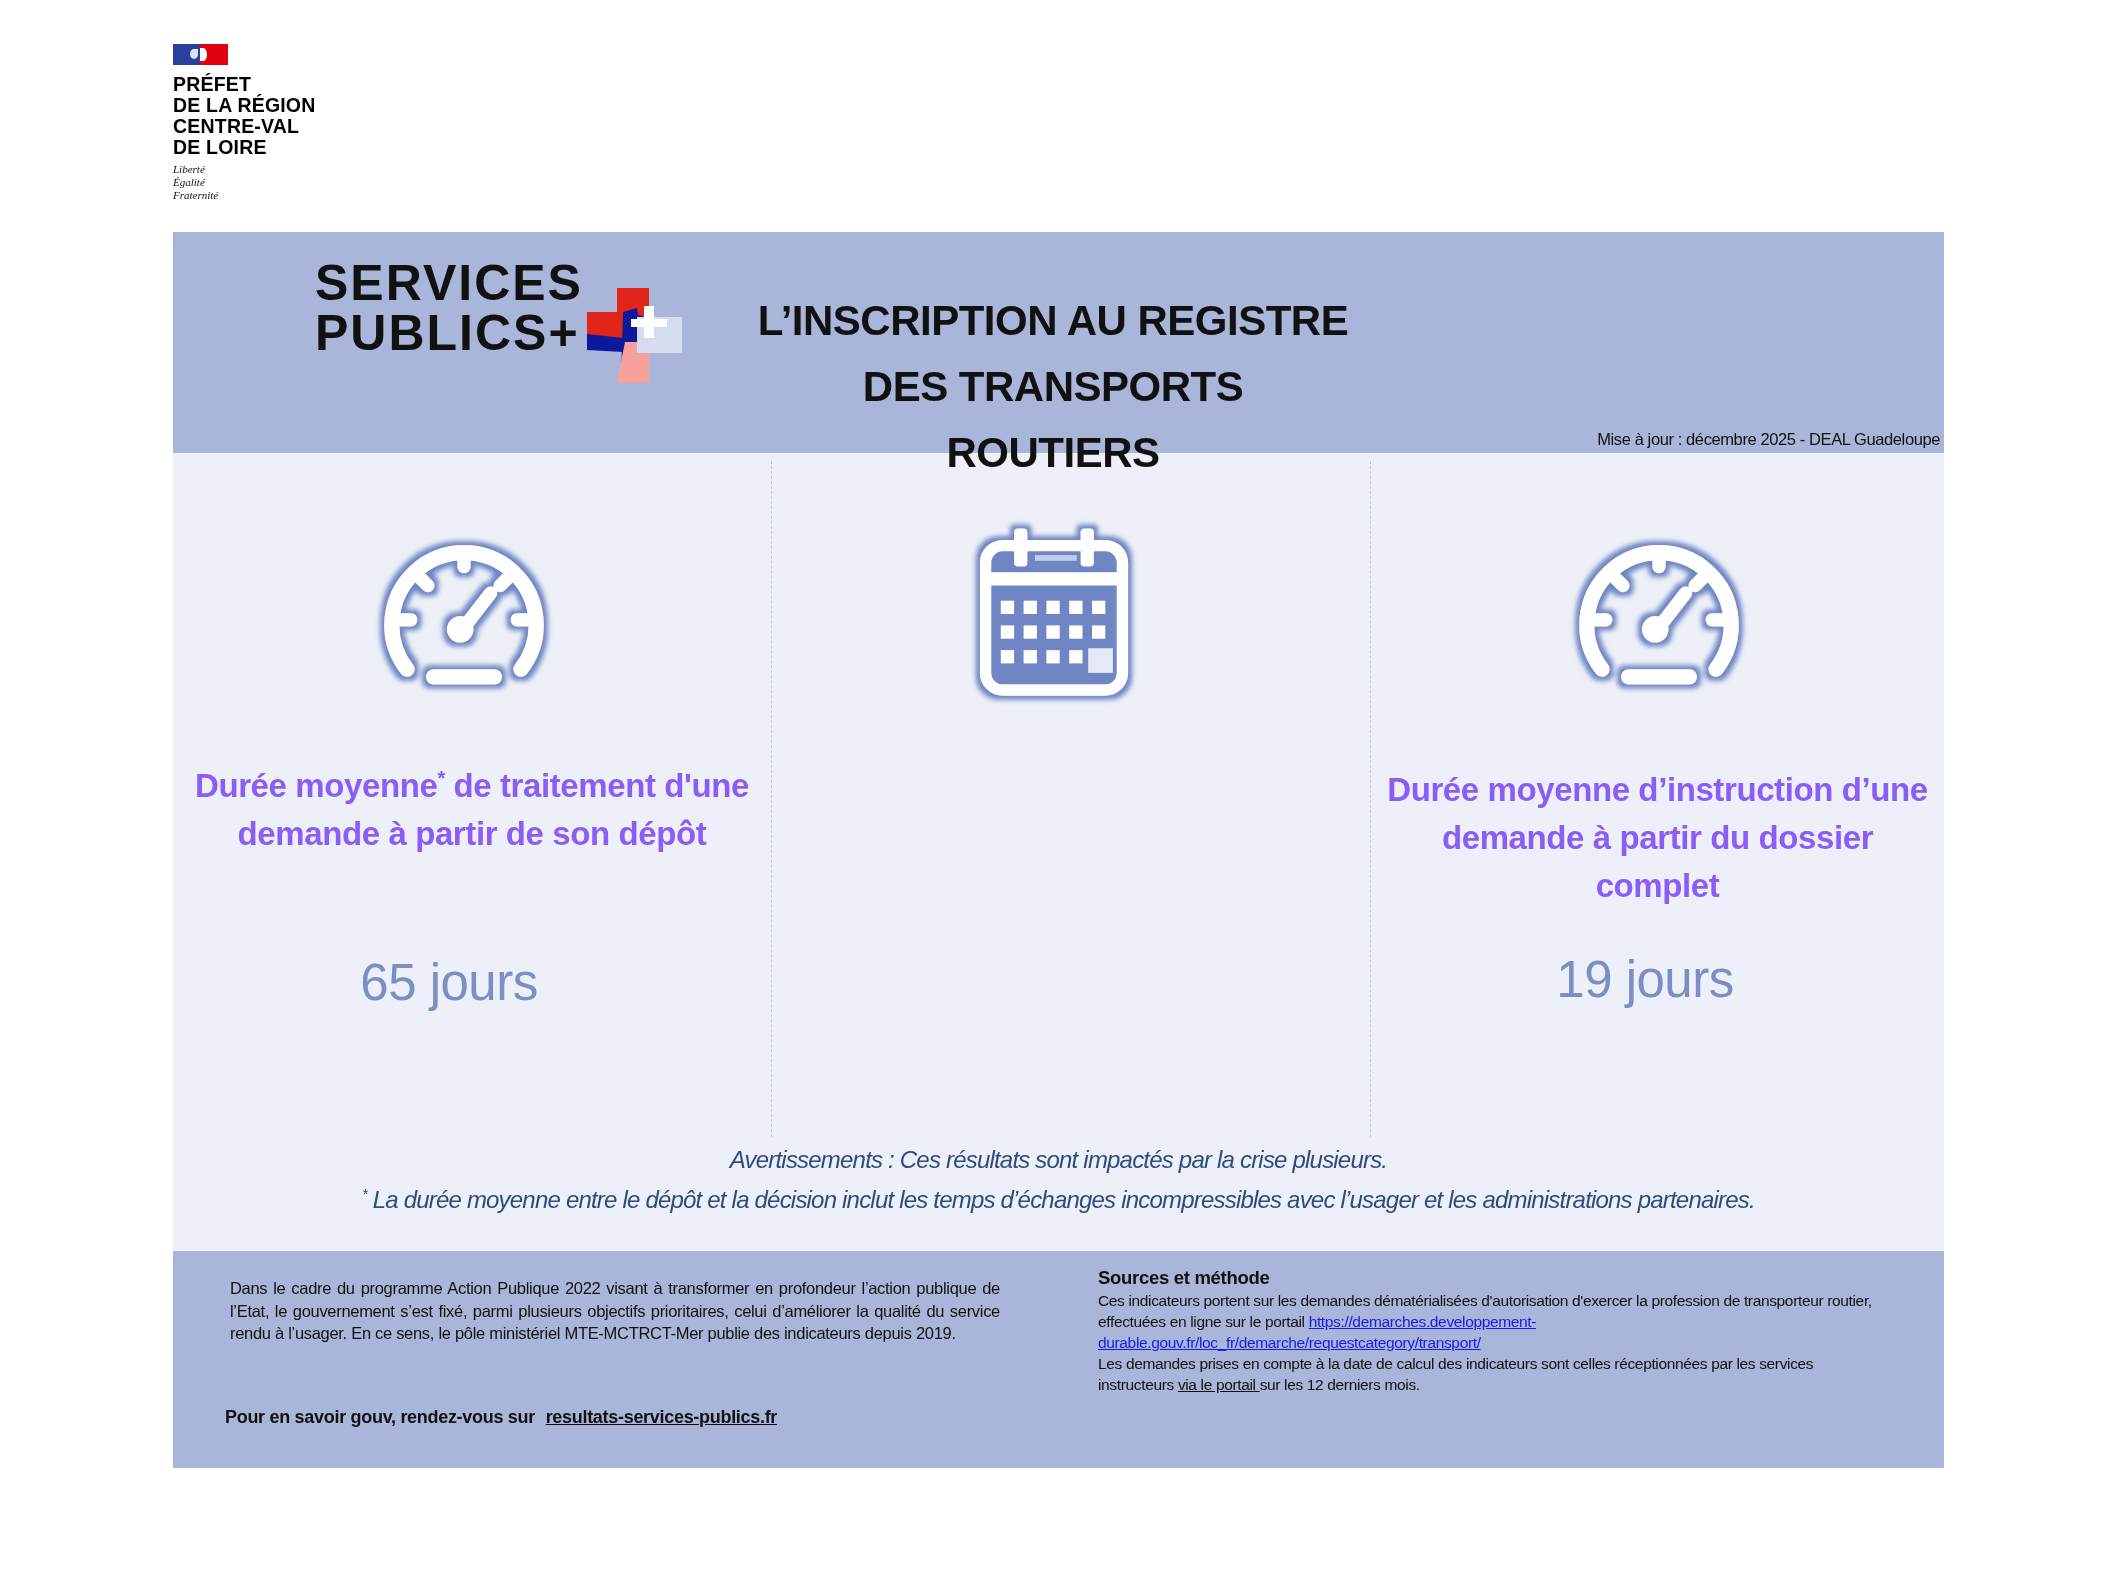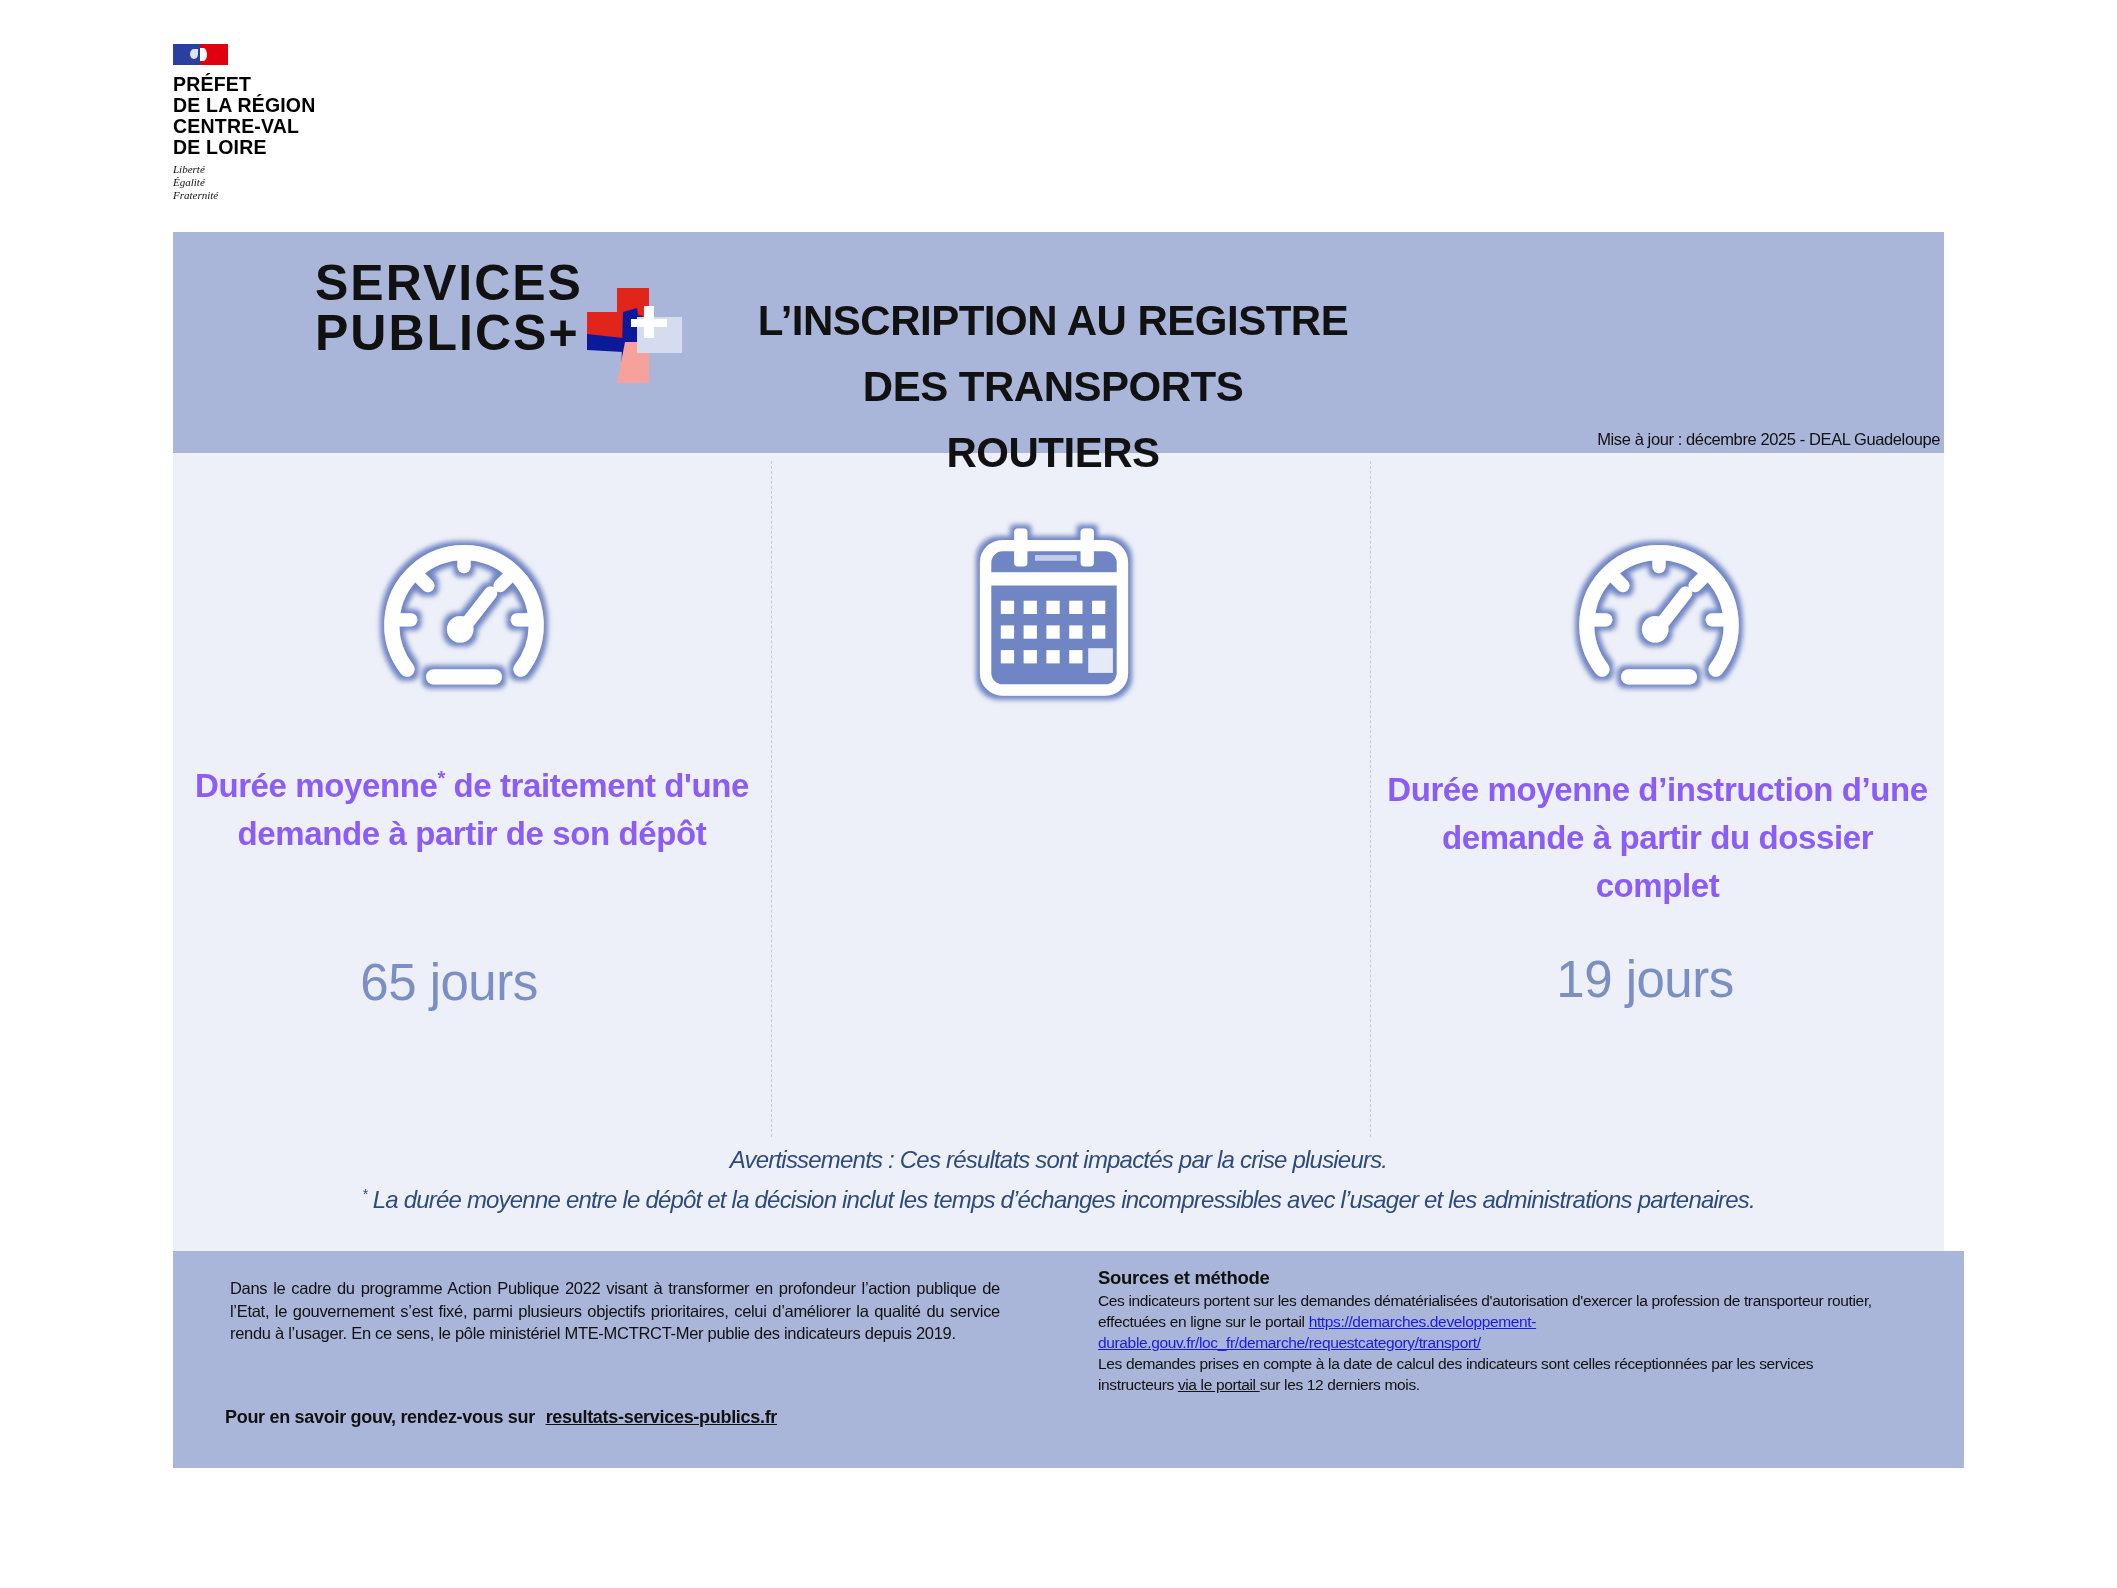--- a/index.html
+++ b/index.html
@@ -52,21 +52,21 @@
   .ind-value { position:absolute; font-size:51px; line-height:60px; color:#7b8fc4; letter-spacing:-0.5px; }
   .col1 .ind-value { left:0; width:552px; top:500px; }
   .col2 .ind-value { left:0; width:600px; top:500px; }
   .col3 .ind-value { left:0; width:548px; top:497px; }
 
   
   .warnings { position:absolute; left:0; top:910px; width:1771px; text-align:center; font-style:italic; font-size:24px; line-height:35px; letter-spacing:-0.8px; color:#2e4b7d; }
   .warnings sup { font-size:14px; }
 
   
-  .footer { position:absolute; left:0; top:1019px; width:1771px; height:217px; background:#a9b6d9;padding-left:20px; }
+  .footer { position:absolute; left:0; top:1019px; width:1771px; height:217px; background:#a9b6d9; }
   .intro { position:absolute; left:57px; top:26px; width:770px; text-align:justify; font-size:16.5px; line-height:22.5px; letter-spacing:-0.3px; color:#111; }
   .more { position:absolute; left:52px; top:156px; font-weight:bold; font-size:18px; letter-spacing:-0.3px; color:#111; }
   .more a { color:#111; text-decoration:underline; margin-left:6px; }
   .sources { position:absolute; left:925px; top:15px; width:790px; font-size:15.5px; line-height:21px; letter-spacing:-0.35px; color:#111; }
   .sources h3 { margin:0; font-size:18.5px; line-height:24px; font-weight:bold; letter-spacing:-0.3px; }
   .sources p { margin:0; }
   .sources a { color:#1a1ae6; text-decoration:underline; }
   .u { text-decoration:underline; }
 </style>
 </head>

